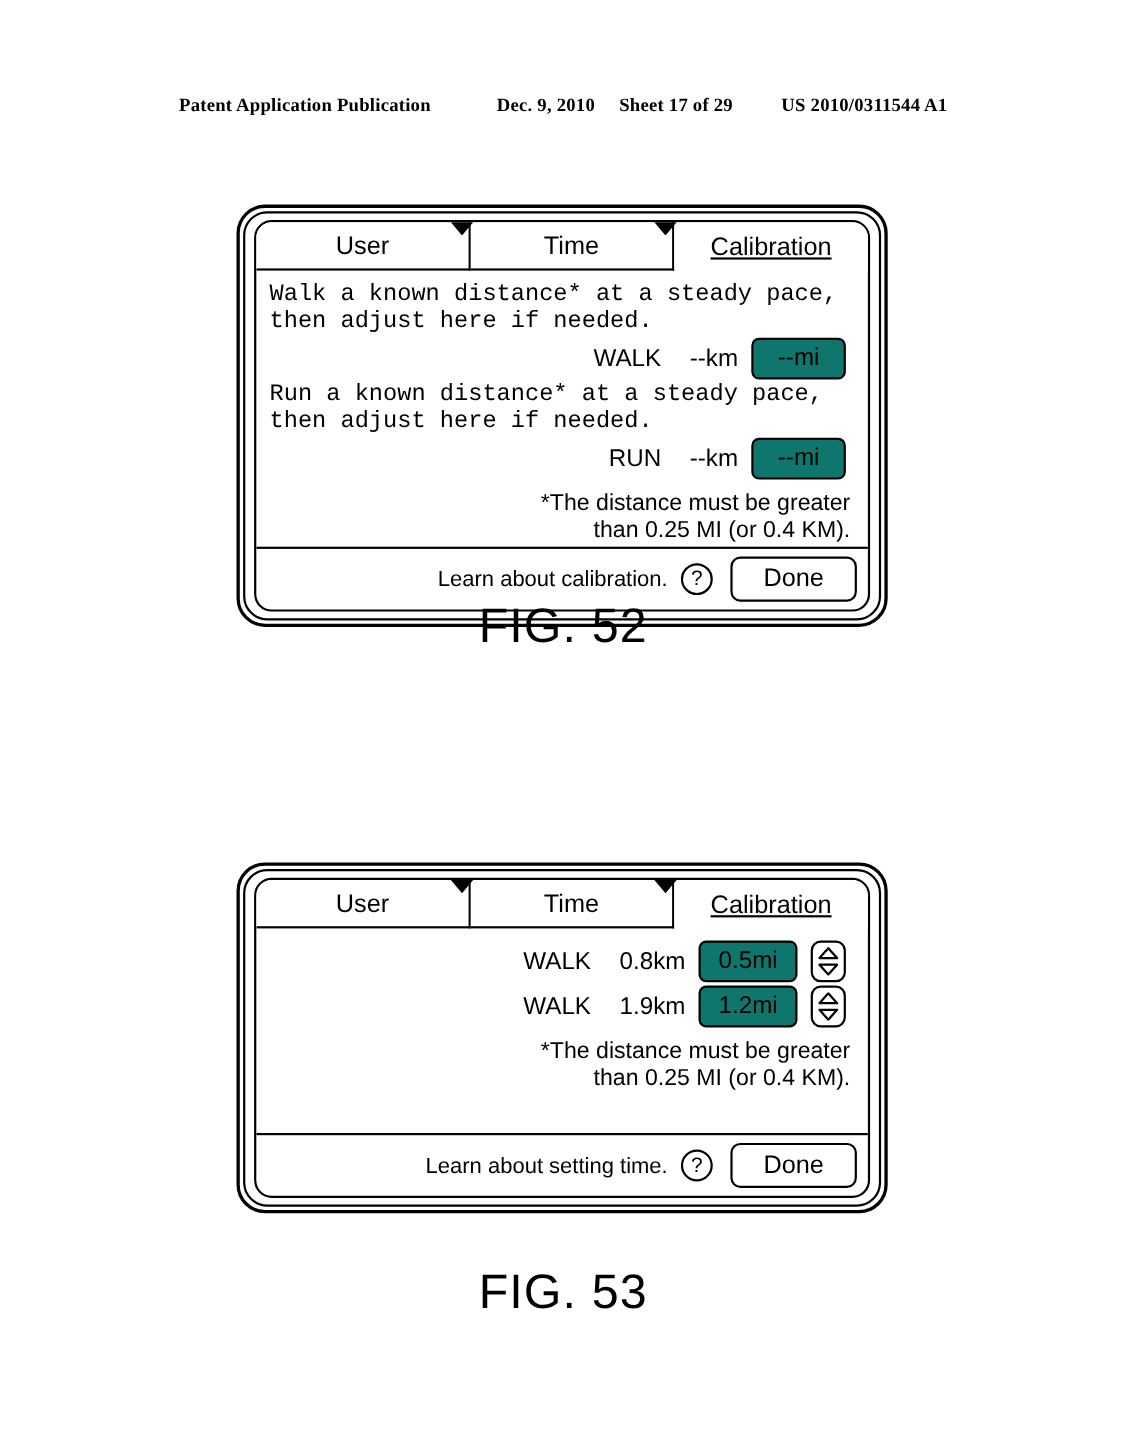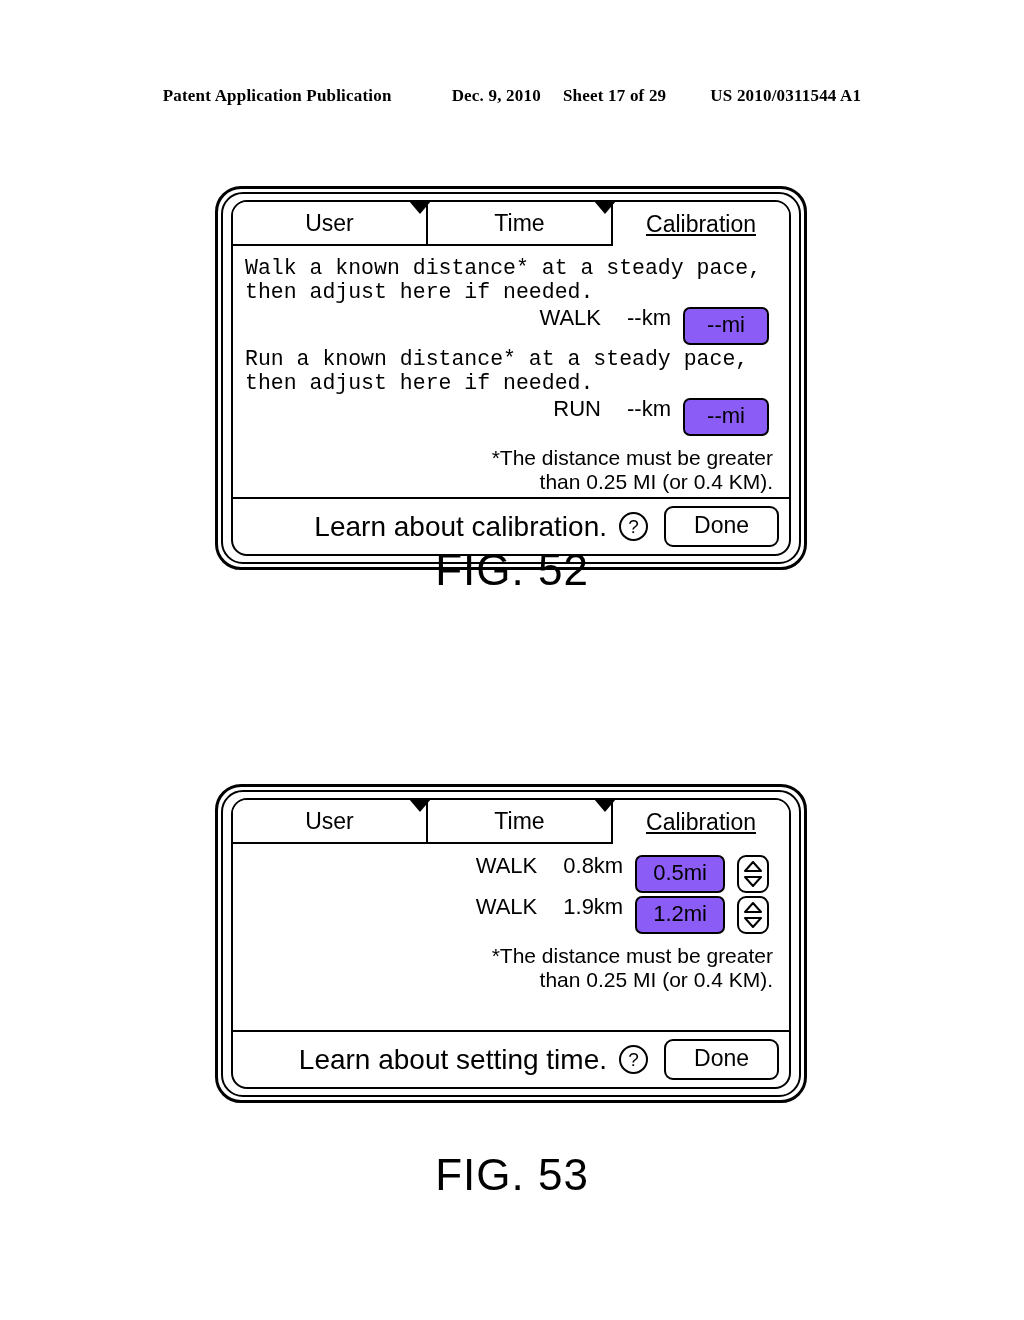--- a/index.html
+++ b/index.html
@@ -115,20 +115,21 @@
     font-size: 21.5px;
     line-height: 1.12;
     margin: 2px 0 0 0;
     text-align: left;
     font-family: Liberation Mono, monospace;
   }
   .instruction.single { margin-top: 4px; }
 
   .value-row {
     display: flex;
+    align-items: center;
     justify-content: flex-end;
     gap: 0;
     margin-top: 3px;
     padding-right: 8px;
   }
   .value-label {
     font-size: 22px;
     line-height: 1;
   }
   .value-km {
@@ -136,21 +137,21 @@
     line-height: 1;
     margin-left: 26px;
     margin-right: 12px;
   }
   .value-field {
     border: 2.5px solid #000;
     border-radius: 7px;
     font-size: 22px;
     line-height: 1;
     padding: 5px 16px 7px 16px;
-    background: #8b5cf6;
+    background: #0f766e;
     min-width: 50px;
     text-align: center;
   }
   .stepper {
     margin-left: 12px;
     border: 2.5px solid #000;
     border-radius: 9px;
     width: 32px;
     height: 38px;
     display: flex;
@@ -173,21 +174,21 @@
   
   .panel-footer {
     border-top: 2.5px solid #000;
     display: flex;
     align-items: center;
     justify-content: flex-end;
     gap: 0;
     padding: 7px 10px 7px 10px;
   }
   .footer-link {
-    font-size: 28px;
+    font-size: 20px;
     line-height: 1;
     text-align: right;
   }
   .help-icon {
     margin-left: 12px;
     width: 29px;
     height: 29px;
     border: 2.5px solid #000;
     border-radius: 50%;
     display: flex;

